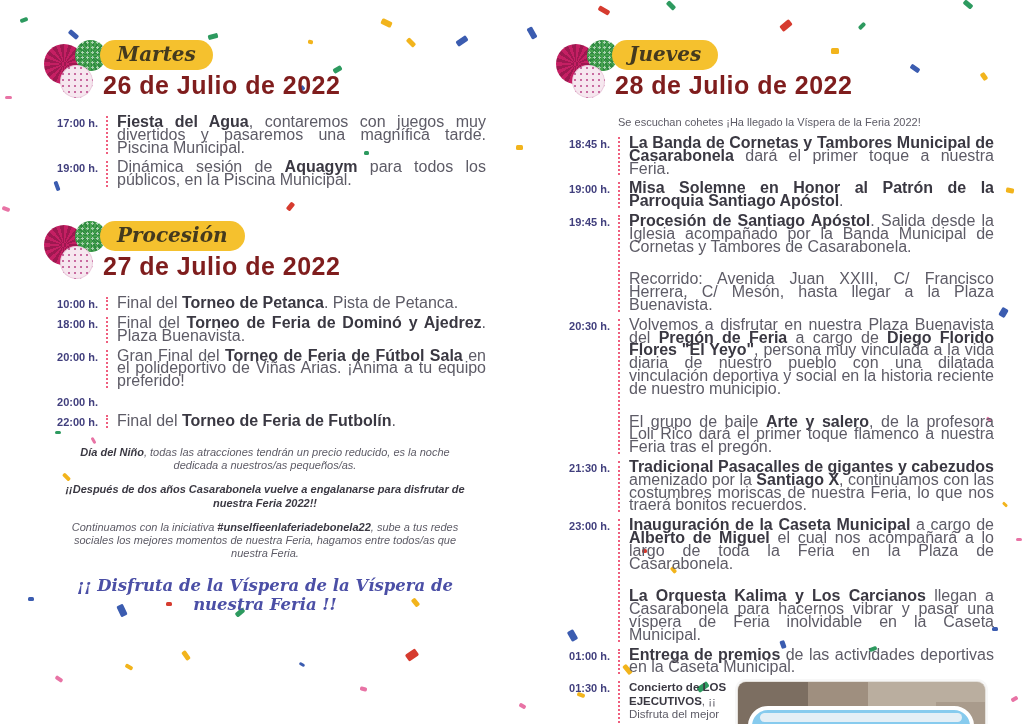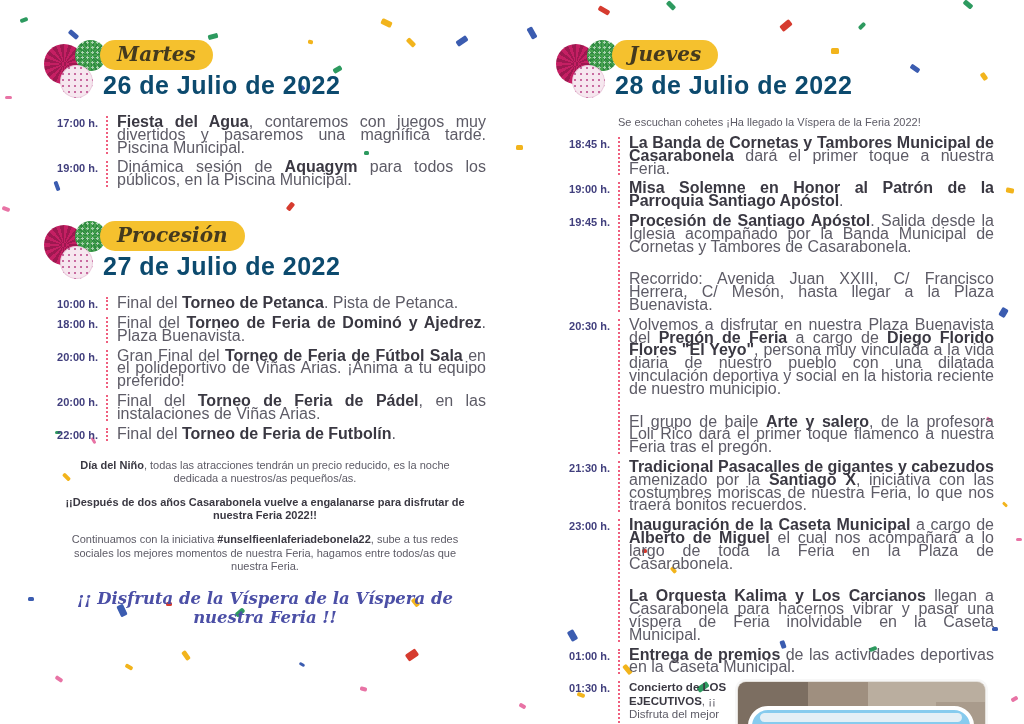--- a/index.html
+++ b/index.html
@@ -21,33 +21,33 @@
   .pom2{left:31px;top:0;width:31px;height:31px;
         background-image:radial-gradient(rgba(255,255,255,.55) 1px,transparent 1.3px),
         repeating-conic-gradient(#46a24f 0 9deg,#2f8a42 9deg 18deg);background-size:5px 5px,auto;}
   .pom3{left:16px;top:25px;width:33px;height:33px;background-color:#f6e7ef;
         background-image:radial-gradient(#c96ba0 1.2px,transparent 1.5px);background-size:6px 6px;
         box-shadow:0 0 0 1px rgba(201,107,160,.25) inset;}
   .day-pill{position:absolute;left:56px;top:2px;background:#f5c12e;border-radius:15px;
         padding:2px 17px 4px;font-family:"DejaVu Serif",serif;font-style:italic;font-weight:bold;
         font-size:20px;color:#443a1e;}
   .day-date{position:absolute;left:59px;top:33px;font-size:25px;font-weight:bold;
-        color:#0c4a6e;letter-spacing:.5px;}
+        color:#7f1d1d;letter-spacing:.5px;}
   
   .events{margin-top:2px;}
   .event{display:flex;margin-bottom:7px;}
   .time{flex:none;width:54px;text-align:right;font-size:11px;font-weight:bold;color:#413f7d;padding-top:1px;}
   .ebody{flex:1;margin-left:8px;border-left:2px dotted #ef5e7e;padding-left:9px;
         font-size:16px;line-height:12.8px;color:#5d5b66;text-align:justify;}
   .ebody .para{margin:0;}
   .ebody .para + .para{margin-top:20px;}
   .b{font-weight:bold;color:#3a3842;}
   
   .notes{margin-top:18px;}
-  .note{text-align:center;font-size:11px;line-height:13.2px;color:#5d5b66;margin:0 auto 11px;max-width:404px;}
+  .note{text-align:center;font-size:11px;line-height:13.2px;color:#5d5b66;margin:0 auto 11px;max-width:404px;font-style:italic;}
   .tagline{margin-top:16px;text-align:center;font-family:"DejaVu Serif",serif;font-style:italic;
         font-weight:bold;font-size:16.5px;color:#4b4fa6;}
   
   .intro{margin:2px 0 9px 62px;text-align:left;font-size:11px;color:#5d5b66;}
   .outro{margin-left:56px;border-left:2px dotted #ef5e7e;padding:2px 0 4px 9px;
         font-size:11px;color:#5d5b66;}
   
   .event.with-photo .ebody{flex:0 0 100px;min-height:158px;text-align:left;line-height:13.5px;font-size:11.5px;}
   .photo-slot{flex:none;margin-left:8px;}
   .photo-frame{width:247px;height:152px;border-radius:9px;overflow:hidden;
@@ -170,23 +170,20 @@
             </div>
           </div>
           <div class="event">
             <div class="time">20:00 h.</div>
             <div class="ebody">
               <p class="para"><span>Gran Final del </span><span class="b">Torneo de Feria de Fútbol Sala</span><span> en el polideportivo de Viñas Arias. ¡Anima a tu equipo preferido!</span></p>
             </div>
           </div>
           <div class="event">
             <div class="time">20:00 h.</div>
-            <div class="ebody">
-              <p class="para"><span>Final del </span><span class="b">Torneo de Feria de Pádel</span><span>, en las instalaciones de Viñas Arias.</span></p>
-            </div>
           </div>
           <div class="event">
             <div class="time">22:00 h.</div>
             <div class="ebody">
               <p class="para"><span>Final del </span><span class="b">Torneo de Feria de Futbolín</span><span>.</span></p>
             </div>
           </div>
         </div>
       <div class="notes">
           <p class="note"><span class="b">Día del Niño</span><span>, todas las atracciones tendrán un precio reducido, es la noche dedicada a nuestros/as pequeños/as.</span></p>
@@ -232,21 +229,21 @@
           <div class="event">
             <div class="time">20:30 h.</div>
             <div class="ebody">
               <p class="para"><span>Volvemos a disfrutar en nuestra Plaza Buenavista del </span><span class="b">Pregón de Feria</span><span> a cargo de </span><span class="b">Diego Florido Flores "El Yeyo"</span><span>, persona muy vinculada a la vida diaria de nuestro pueblo con una dilatada vinculación deportiva y social en la historia reciente de nuestro municipio.</span></p>
               <p class="para"><span>El grupo de baile </span><span class="b">Arte y salero</span><span>, de la profesora Loli Rico dará el primer toque flamenco a nuestra Feria tras el pregón.</span></p>
             </div>
           </div>
           <div class="event">
             <div class="time">21:30 h.</div>
             <div class="ebody">
-              <p class="para"><span class="b">Tradicional Pasacalles de gigantes y cabezudos</span><span> amenizado por la </span><span class="b">Santiago X</span><span>, iniciativa con las costumbres moriscas de nuestra Feria, lo que nos traerá bonitos recuerdos.</span></p>
+              <p class="para"><span class="b">Tradicional Pasacalles de gigantes y cabezudos</span><span> amenizado por la </span><span class="b">Santiago X</span><span>, continuamos con las costumbres moriscas de nuestra Feria, lo que nos traerá bonitos recuerdos.</span></p>
             </div>
           </div>
           <div class="event">
             <div class="time">23:00 h.</div>
             <div class="ebody">
               <p class="para"><span class="b">Inauguración de la Caseta Municipal</span><span> a cargo de </span><span class="b">Alberto de Miguel</span><span> el cual nos acompañará a lo largo de toda la Feria en la Plaza de Casarabonela.</span></p>
               <p class="para"><span class="b">La Orquesta Kalima y Los Carcianos</span><span> llegan a Casarabonela para hacernos vibrar y pasar una víspera de Feria inolvidable en la Caseta Municipal.</span></p>
             </div>
           </div>
           <div class="event">

